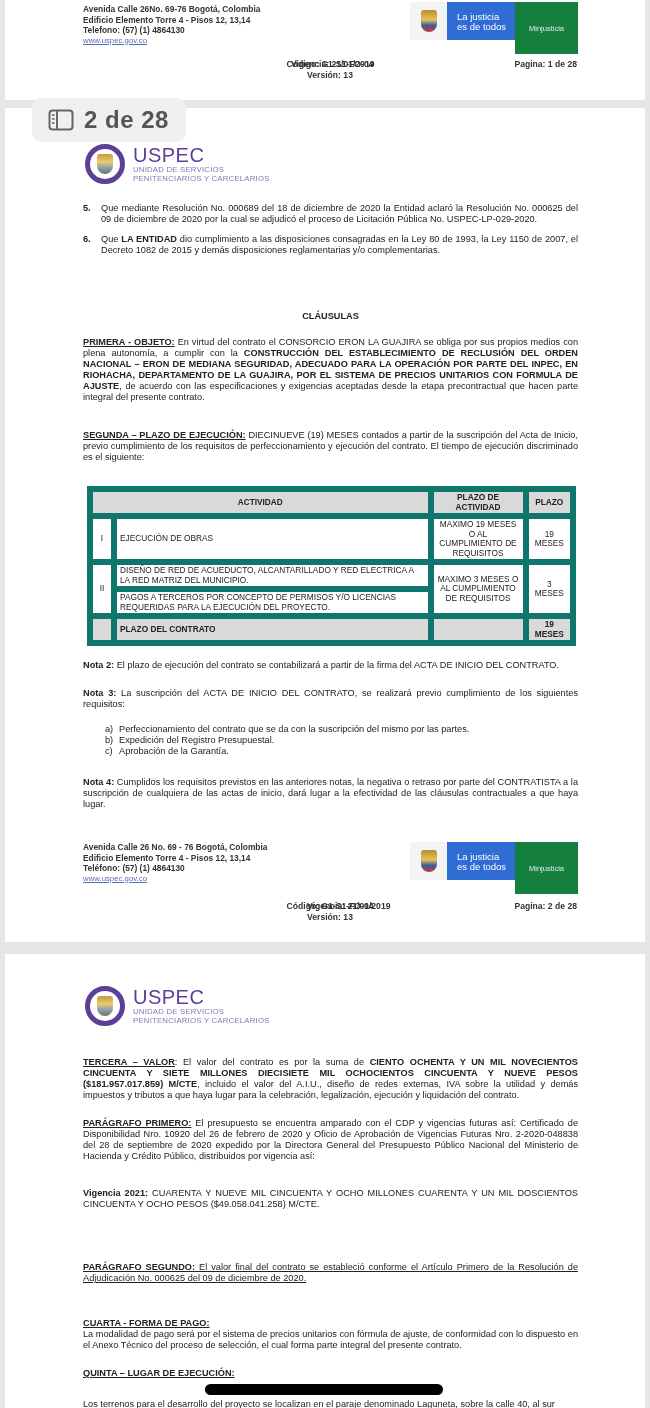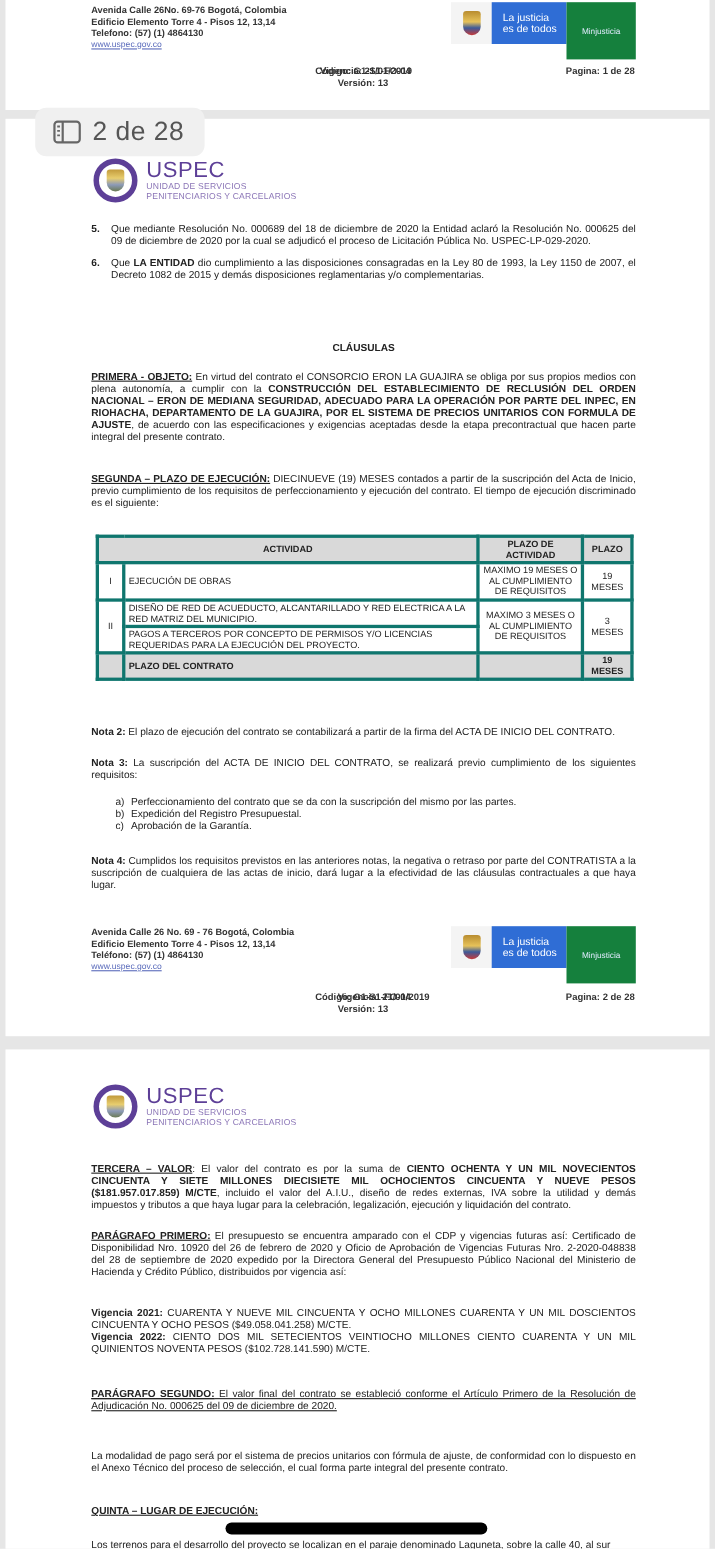--- a/index.html
+++ b/index.html
@@ -20,30 +20,30 @@
   .mj-shield { width: 37px; height: 38px; background: #f4f4f4; display: flex; align-items: center; justify-content: center; }
   .mj-shield span { width: 16px; height: 22px; border-radius: 3px 3px 8px 8px; background: linear-gradient(#b88c2f, #e6c25a 45%, #3d5a99 70%, #c73a3a); display: block; }
   .mj-blue { width: 68px; height: 38px; background: #2f6dd5; color: #fff; font-size: 9.5px; line-height: 9.5px; padding: 10px 0 0 10px; }
   .mj-light { flex: 1; background: #15803d; color: #dfeafd; font-size: 7.5px; display: flex; align-items: center; justify-content: center; }
   .uspec { position: absolute; left: 80px; display: flex; align-items: center; }
   .uspec-seal { width: 40px; height: 40px; border-radius: 50%; border: 5px solid #5d3f97; background: #fff; display: flex; align-items: center; justify-content: center; }
   .uspec-seal span { width: 16px; height: 20px; border-radius: 3px 3px 8px 8px; background: linear-gradient(#c29a3b, #e8cd6e 40%, #8c9ab8 70%, #6a7a52); display: block; }
   .uspec-text { margin-left: 8px; color: #5d3f97; }
   .uspec-name { font-size: 20px; line-height: 20px; letter-spacing: 0.5px; }
   .uspec-sub { font-size: 7.8px; line-height: 9px; color: #8a74b6; letter-spacing: 0.2px; }
-  .page-badge { position: absolute; left: 32px; top: 98px; width: 154px; height: 44px; background: #f0f0f0; border-radius: 10px; display: flex; align-items: center; padding-left: 16px; z-index: 5; }
+  .page-badge { position: absolute; left: 32px; top: 98px; width: 154px; height: 44px; background: #f0f0f0; border-radius: 10px; display: flex; align-items: center; padding-left: 16px; z-index: 5; font-weight: bold; }
   .page-badge svg { width: 26px; height: 22px; }
   .page-badge span { font-size: 24px; color: #555; margin-left: 10px; letter-spacing: 0.5px; }
   .num-item { position: relative; padding-left: 18px; text-align: justify; margin-bottom: 9px; }
   .num-item b.n { position: absolute; left: 0; top: 0; }
   .center-title { text-align: center; font-weight: bold; margin: 0; }
   .just { text-align: justify; }
   .ul { text-decoration: underline; font-weight: bold; }
   table.act { position: absolute; left: 82px; top: 378px; width: 489px; border-collapse: collapse; font-size: 8.3px; line-height: 9.5px; }
-  table.act td, table.act th { border: 3px solid #0f766e; padding: 1px 3px; vertical-align: middle; }
+  table.act td, table.act th { border: 6px solid #0f766e; padding: 1px 3px; vertical-align: middle; }
   table.act th { background: #d9d9d9; text-align: center; font-weight: bold; }
   table.act td.c { text-align: center; }
   table.act tr.tot td { background: #d9d9d9; font-weight: bold; }
   .req-list { padding-left: 18px; }
   .req-list div { display: flex; }
   .req-list div b { font-weight: normal; width: 14px; }
   .redaction { position: absolute; left: 205px; top: 1384px; width: 238px; height: 11px; border-radius: 6px; background: #000; z-index: 5; }
 </style>
 </head>
 <body>
@@ -211,28 +211,28 @@
   <div class="content just" style="top:103px;">
     <span class="ul">TERCERA – VALOR</span><span>: El valor del contrato es por la suma de </span><b>CIENTO OCHENTA Y UN MIL NOVECIENTOS CINCUENTA Y SIETE MILLONES DIECISIETE MIL OCHOCIENTOS CINCUENTA Y NUEVE PESOS ($181.957.017.859) M/CTE</b><span>, incluido el valor del A.I.U., diseño de redes externas, IVA sobre la utilidad y demás impuestos y tributos a que haya lugar para la celebración, legalización, ejecución y liquidación del contrato.</span>
   </div>
 
   <div class="content just" style="top:164px;">
     <span class="ul">PARÁGRAFO PRIMERO:</span><span> El presupuesto se encuentra amparado con el CDP y vigencias futuras así: Certificado de Disponibilidad Nro. 10920 del 26 de febrero de 2020 y Oficio de Aprobación de Vigencias Futuras Nro. 2-2020-048838 del 28 de septiembre de 2020 expedido por la Directora General del Presupuesto Público Nacional del Ministerio de Hacienda y Crédito Público, distribuidos por vigencia así:</span>
   </div>
 
   <div class="content just" style="top:234px;">
     <div><b>Vigencia 2021:</b><span> CUARENTA Y NUEVE MIL CINCUENTA Y OCHO MILLONES CUARENTA Y UN MIL DOSCIENTOS CINCUENTA Y OCHO PESOS ($49.058.041.258) M/CTE.</span></div>
-    <div><b>Vigencia 2022:</b><span> CIENTO DOS MIL SETECIENTOS VEINTIOCHO MILLONES CIENTO CUARENTA Y UN MIL QUINIENTOS NOVENTA PESOS ($102.728.141.590) M/CTE.</span></div>
   </div>
 
   <div class="content just" style="top:308px; text-decoration:underline;">
     <span class="ul">PARÁGRAFO SEGUNDO:</span><span> El valor final del contrato se estableció conforme el Artículo Primero de la Resolución de Adjudicación No. 000625 del 09 de diciembre de 2020.</span>
   </div>
 
   <div class="content just" style="top:364px;">
+    <div class="ul">CUARTA - FORMA DE PAGO:</div>
     <div>La modalidad de pago será por el sistema de precios unitarios con fórmula de ajuste, de conformidad con lo dispuesto en el Anexo Técnico del proceso de selección, el cual forma parte integral del presente contrato.</div>
   </div>
 
   <div class="content" style="top:414px;">
     <div class="ul">QUINTA – LUGAR DE EJECUCIÓN:</div>
     <div style="margin-top:20px; white-space:nowrap;">Los terrenos para el desarrollo del proyecto se localizan en el paraje denominado Laguneta, sobre la calle 40, al sur</div>
   </div>
 </div>
 
 <div class="redaction"></div>

